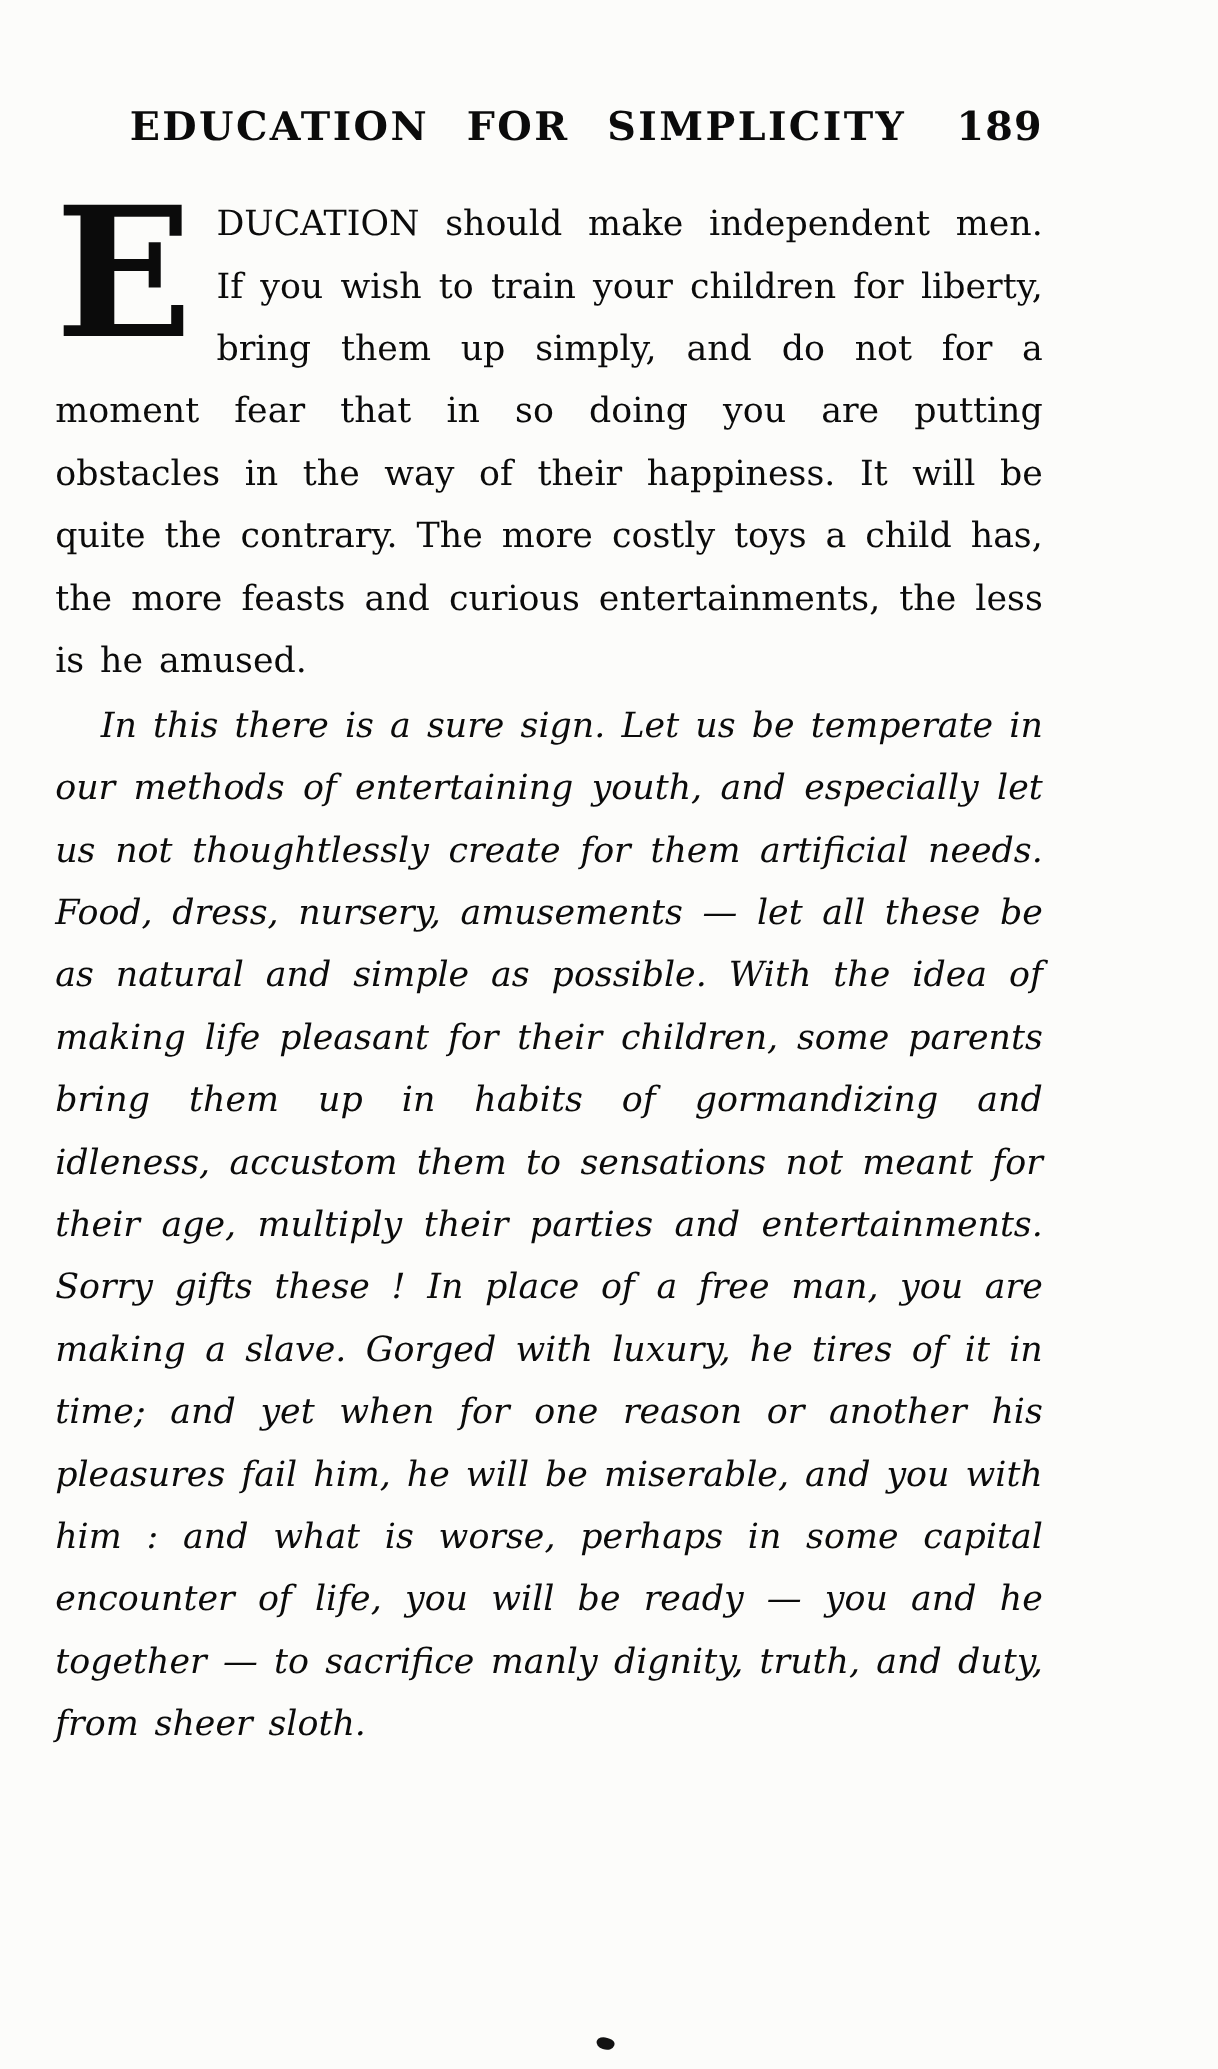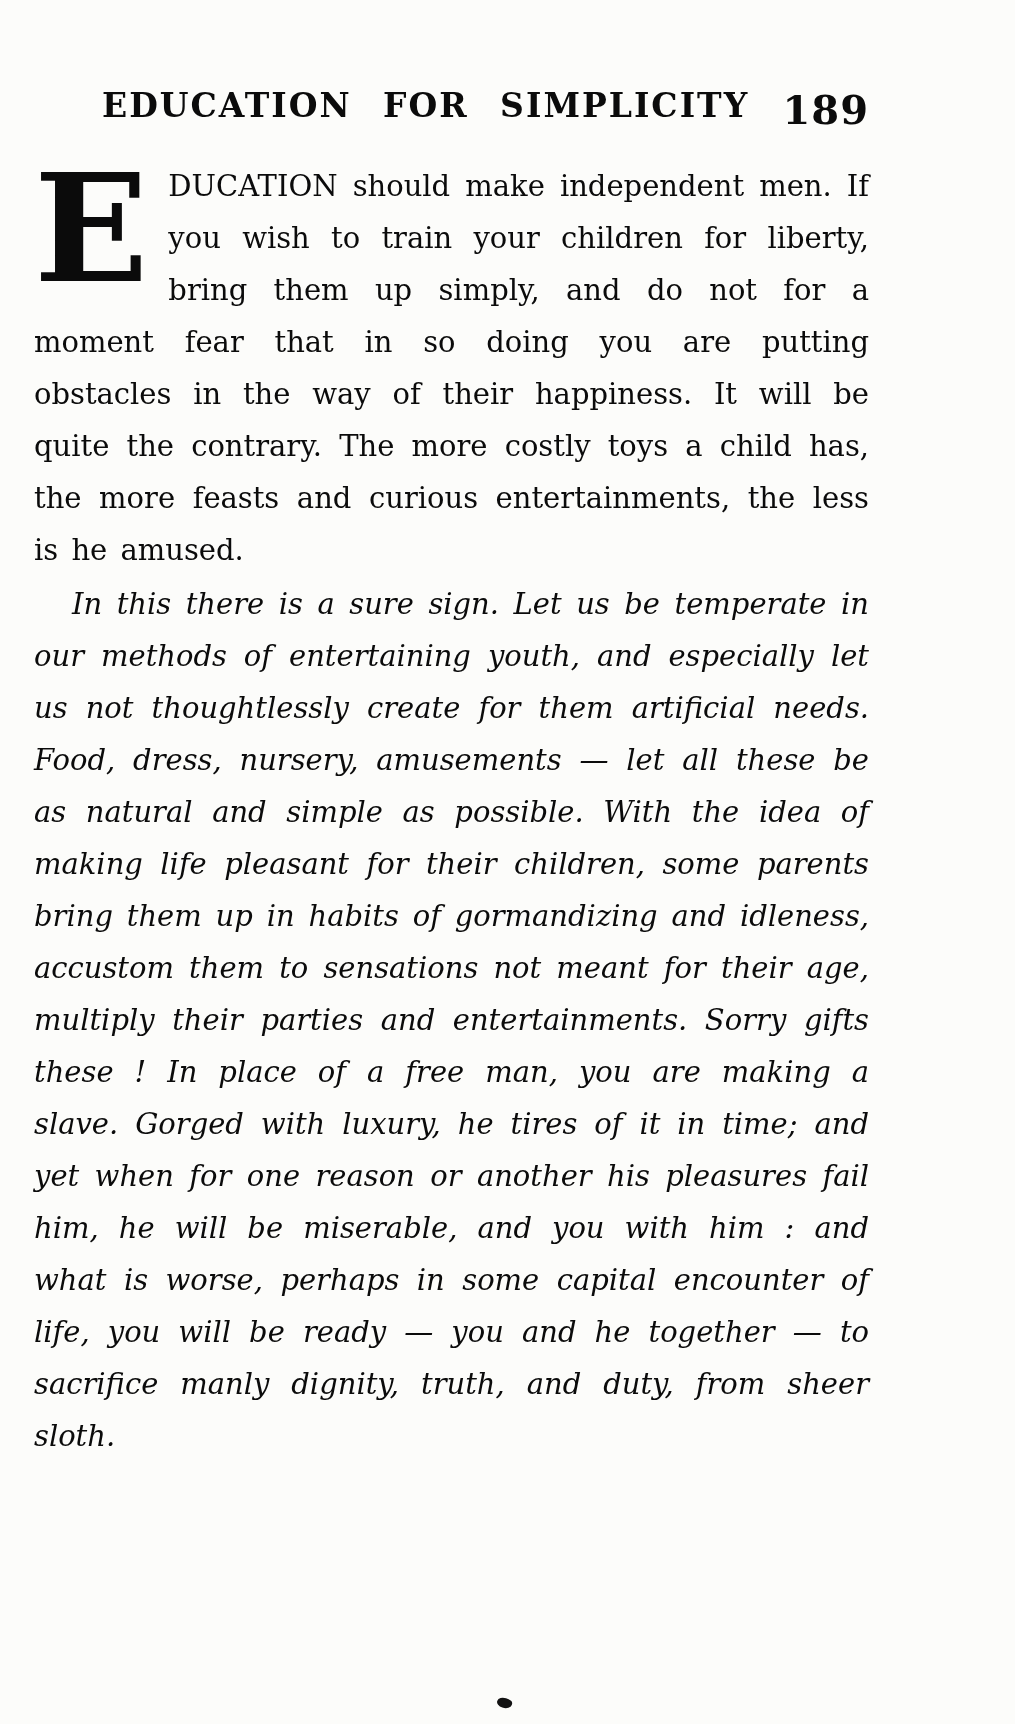--- a/index.html
+++ b/index.html
@@ -12,21 +12,21 @@
     background: #fcfcfa;
     font-family: "DejaVu Serif", "Liberation Serif", serif;
     color: #0b0b0b;
     overflow: hidden;
   }
   .page {
     position: relative;
     width: 100%;
     height: 100%;
     box-sizing: border-box;
-    padding: 86px 146px 0 34px;
+    padding: 86px 146px 0 46px;
   }
   .running-header {
     position: relative;
     height: 48px;
     margin-bottom: 26px;
   }
   .header-title {
     position: absolute;
     left: 50%;
     transform: translateX(-54%);
@@ -34,21 +34,21 @@
     font-size: 33px;
     font-weight: 700;
     letter-spacing: 2px;
     word-spacing: 18px;
     white-space: nowrap;
   }
   .page-number {
     position: absolute;
     right: 0;
     top: 0;
-    font-size: 40px;
+    font-size: 33px;
     font-weight: 700;
     letter-spacing: 1px;
   }
   .para {
     font-size: 29px;
     line-height: 52px;
     text-align: justify;
     margin: 0;
     word-spacing: 4px;
   }

